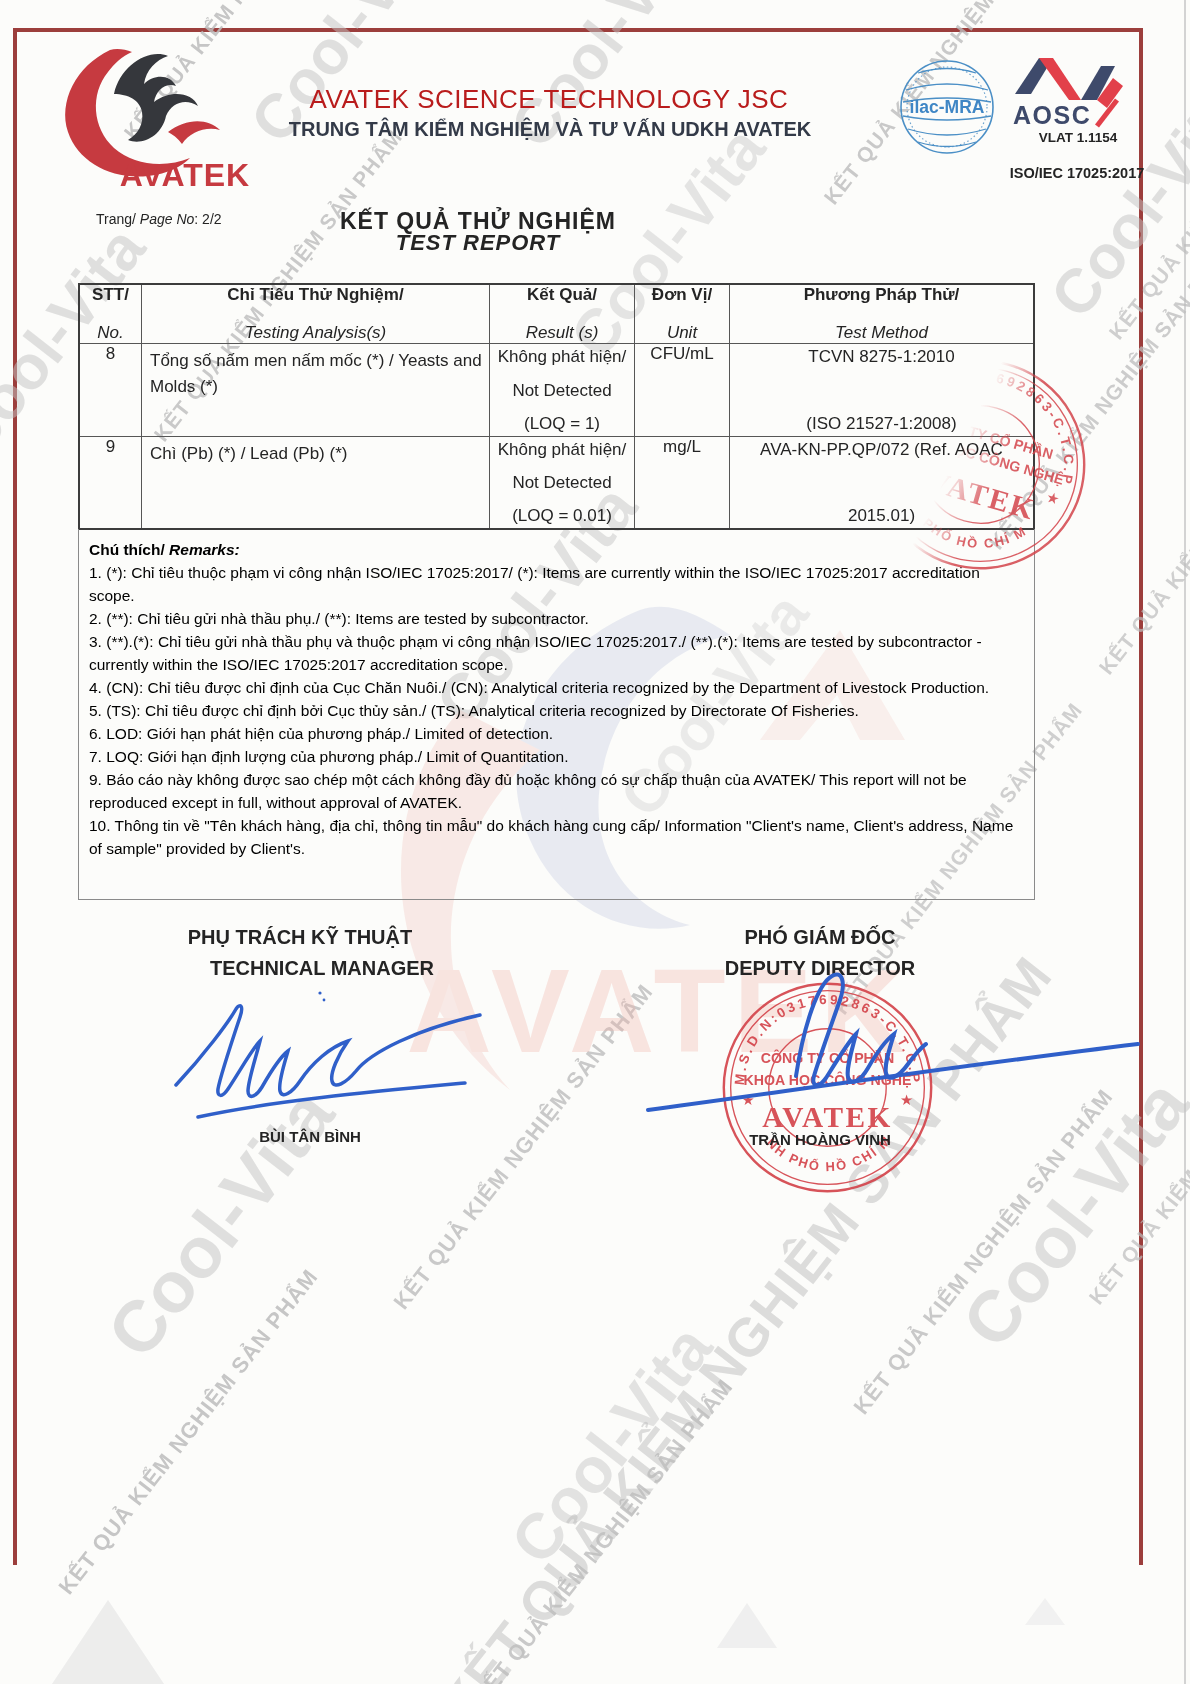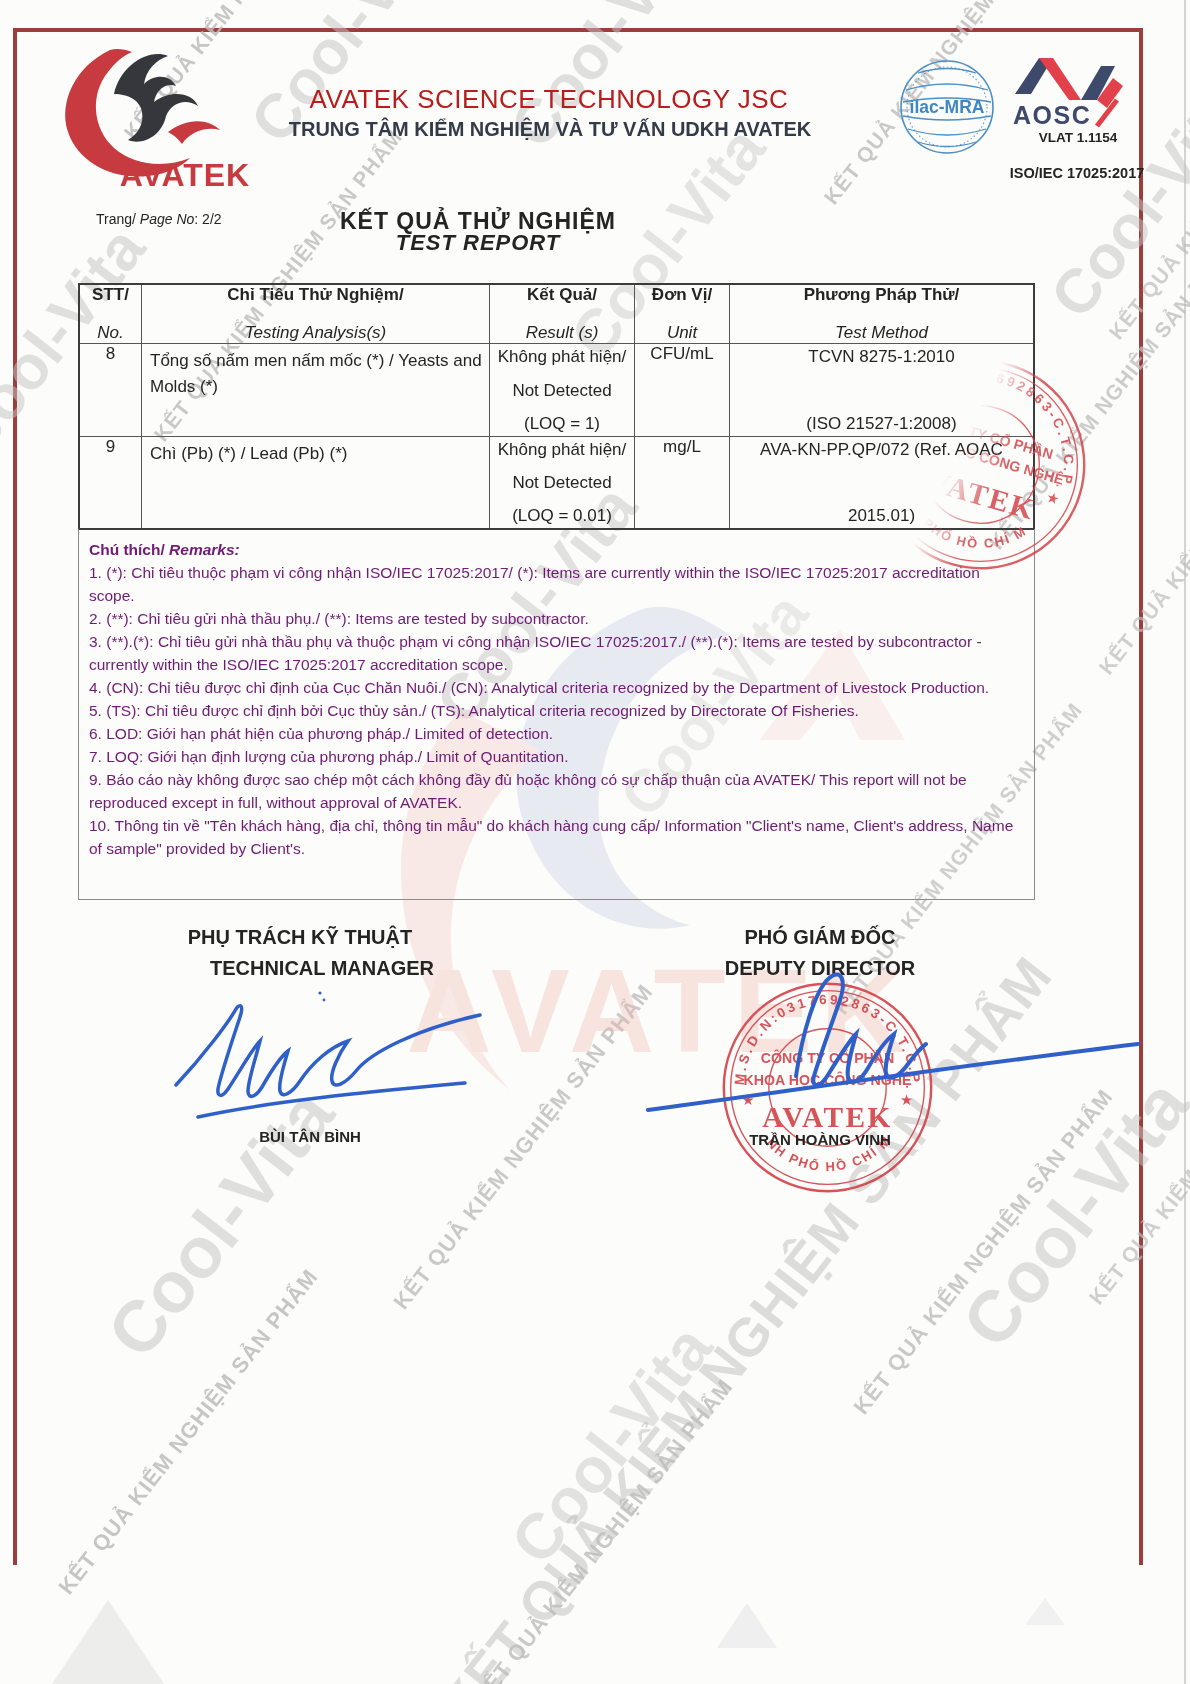--- a/index.html
+++ b/index.html
@@ -45,21 +45,21 @@
   .thead .h-vi{font-weight:700;}
   .thead .h-en{font-style:italic;}
   .r8{height:92px;}
   .r9{height:91px;}
   .cell .ln{line-height:25px;}
   .analysis{align-items:flex-start;text-align:left;padding:4px 0 4px 8px;line-height:26px;}
 
   
   .remarks{position:absolute;left:78px;top:529px;width:957px;height:371px;box-sizing:border-box;
            border:1px solid #8a8a8a;border-top:none;padding:9px 10px 0 10px;z-index:2;
-           font-size:15.5px;line-height:23px;color:#701a75;}
+           font-size:15.5px;line-height:23px;color:#000000;}
   .remarks p{margin:0;}
   .remarks .hd-vi{font-weight:700;}
   .remarks .hd-en{font-weight:700;font-style:italic;}
 
   
   .sig-title{position:absolute;width:360px;text-align:center;font-weight:700;font-size:20px;z-index:2;}
   .sig-name{position:absolute;width:400px;text-align:center;font-weight:700;font-size:15px;z-index:6;}
   .sig-svg{position:absolute;z-index:5;}
   .stamp{position:absolute;z-index:4;opacity:.92;}
   .stamp-partial{position:absolute;left:868px;top:352px;z-index:4;opacity:.85;transform:rotate(16deg);

